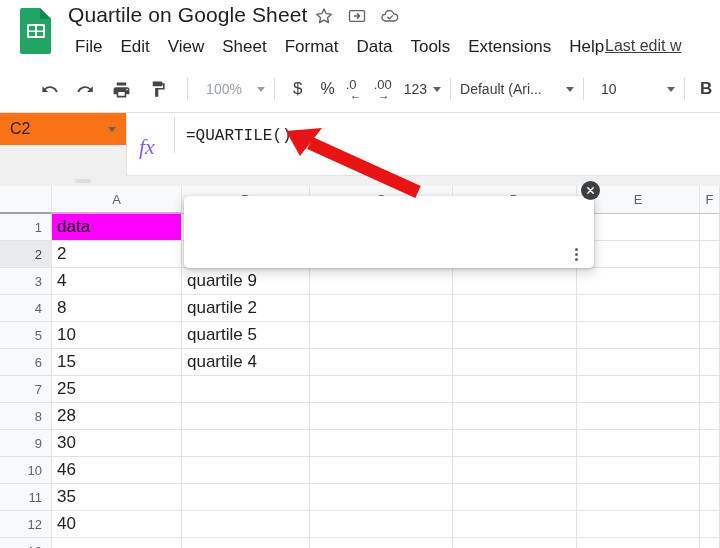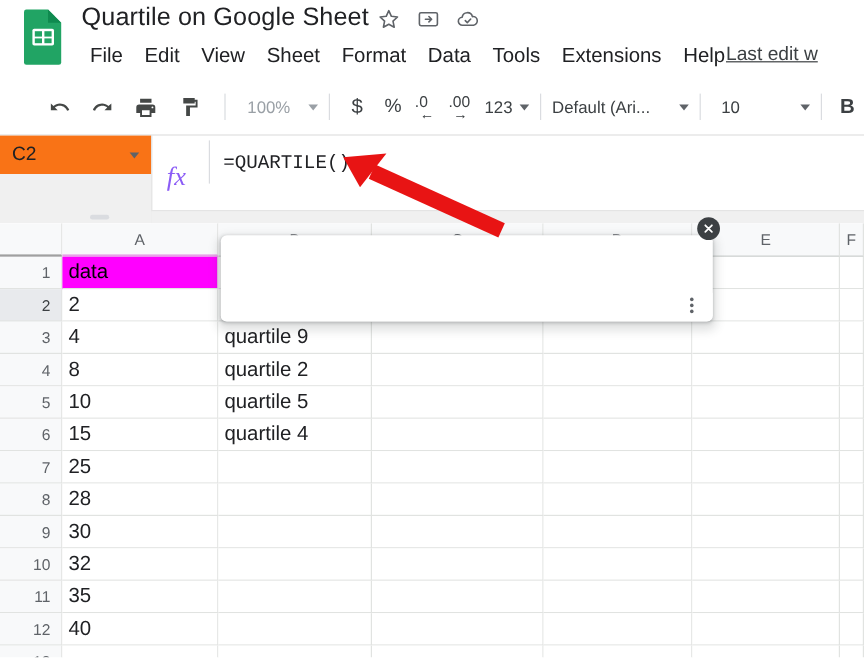--- a/index.html
+++ b/index.html
@@ -695,21 +695,21 @@
         <div class="cell" style="left: 700px; top: 217px; width: 20px; height: 27px;"></div>
         <div class="cell" style="left: 52px; top: 244px; width: 130px; height: 27px;">
           <span>30</span>
         </div>
         <div class="cell" style="left: 182px; top: 244px; width: 128px; height: 27px;"></div>
         <div class="cell" style="left: 310px; top: 244px; width: 143px; height: 27px;"></div>
         <div class="cell" style="left: 453px; top: 244px; width: 124px; height: 27px;"></div>
         <div class="cell" style="left: 577px; top: 244px; width: 123px; height: 27px;"></div>
         <div class="cell" style="left: 700px; top: 244px; width: 20px; height: 27px;"></div>
         <div class="cell" style="left: 52px; top: 271px; width: 130px; height: 27px;">
-          <span>32</span>
+          <span>46</span>
         </div>
         <div class="cell" style="left: 182px; top: 271px; width: 128px; height: 27px;"></div>
         <div class="cell" style="left: 310px; top: 271px; width: 143px; height: 27px;"></div>
         <div class="cell" style="left: 453px; top: 271px; width: 124px; height: 27px;"></div>
         <div class="cell" style="left: 577px; top: 271px; width: 123px; height: 27px;"></div>
         <div class="cell" style="left: 700px; top: 271px; width: 20px; height: 27px;"></div>
         <div class="cell" style="left: 52px; top: 298px; width: 130px; height: 27px;">
           <span>35</span>
         </div>
         <div class="cell" style="left: 182px; top: 298px; width: 128px; height: 27px;"></div>

